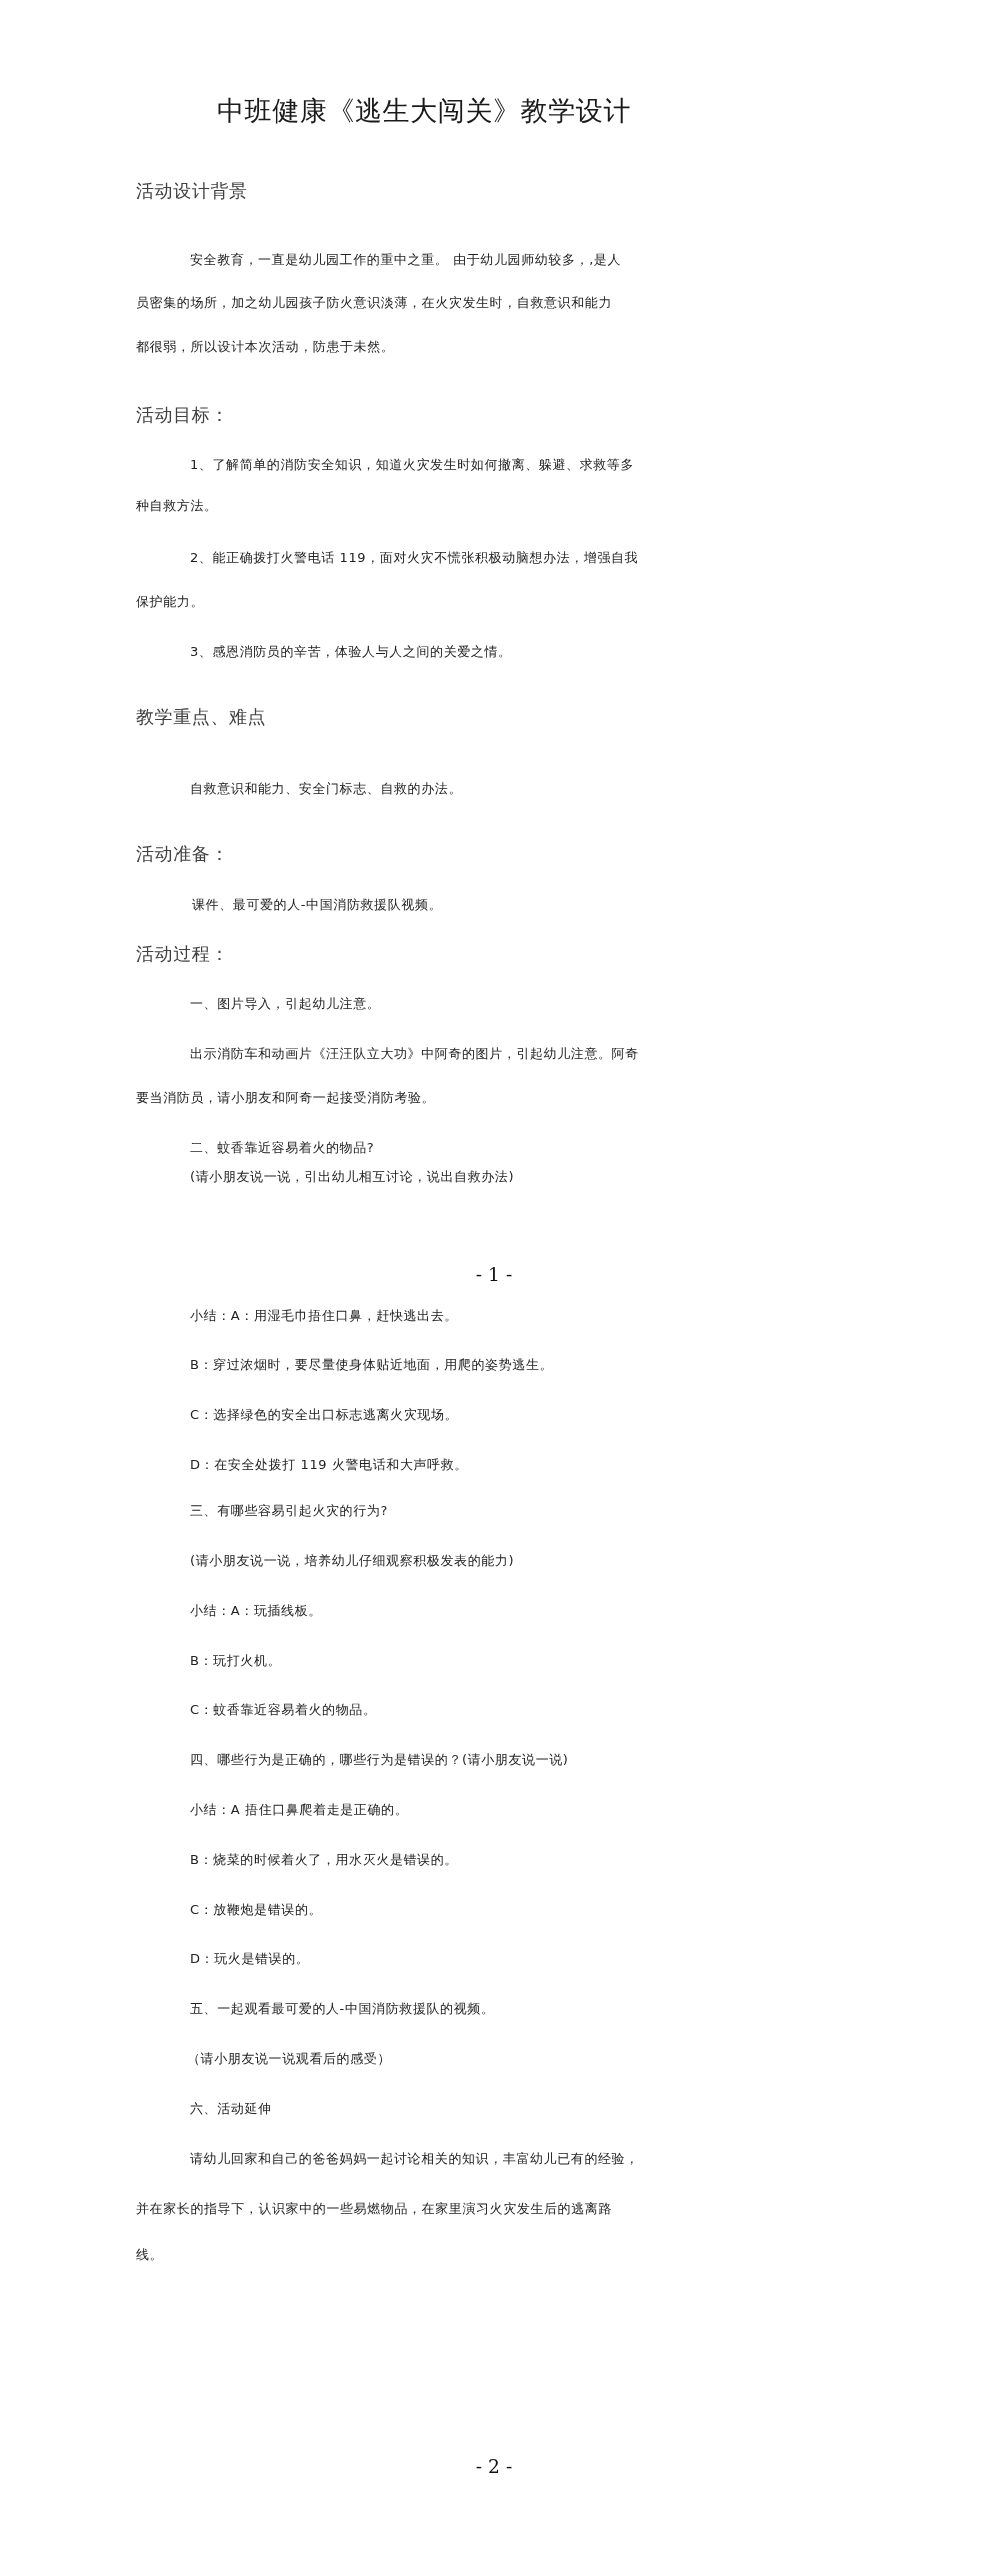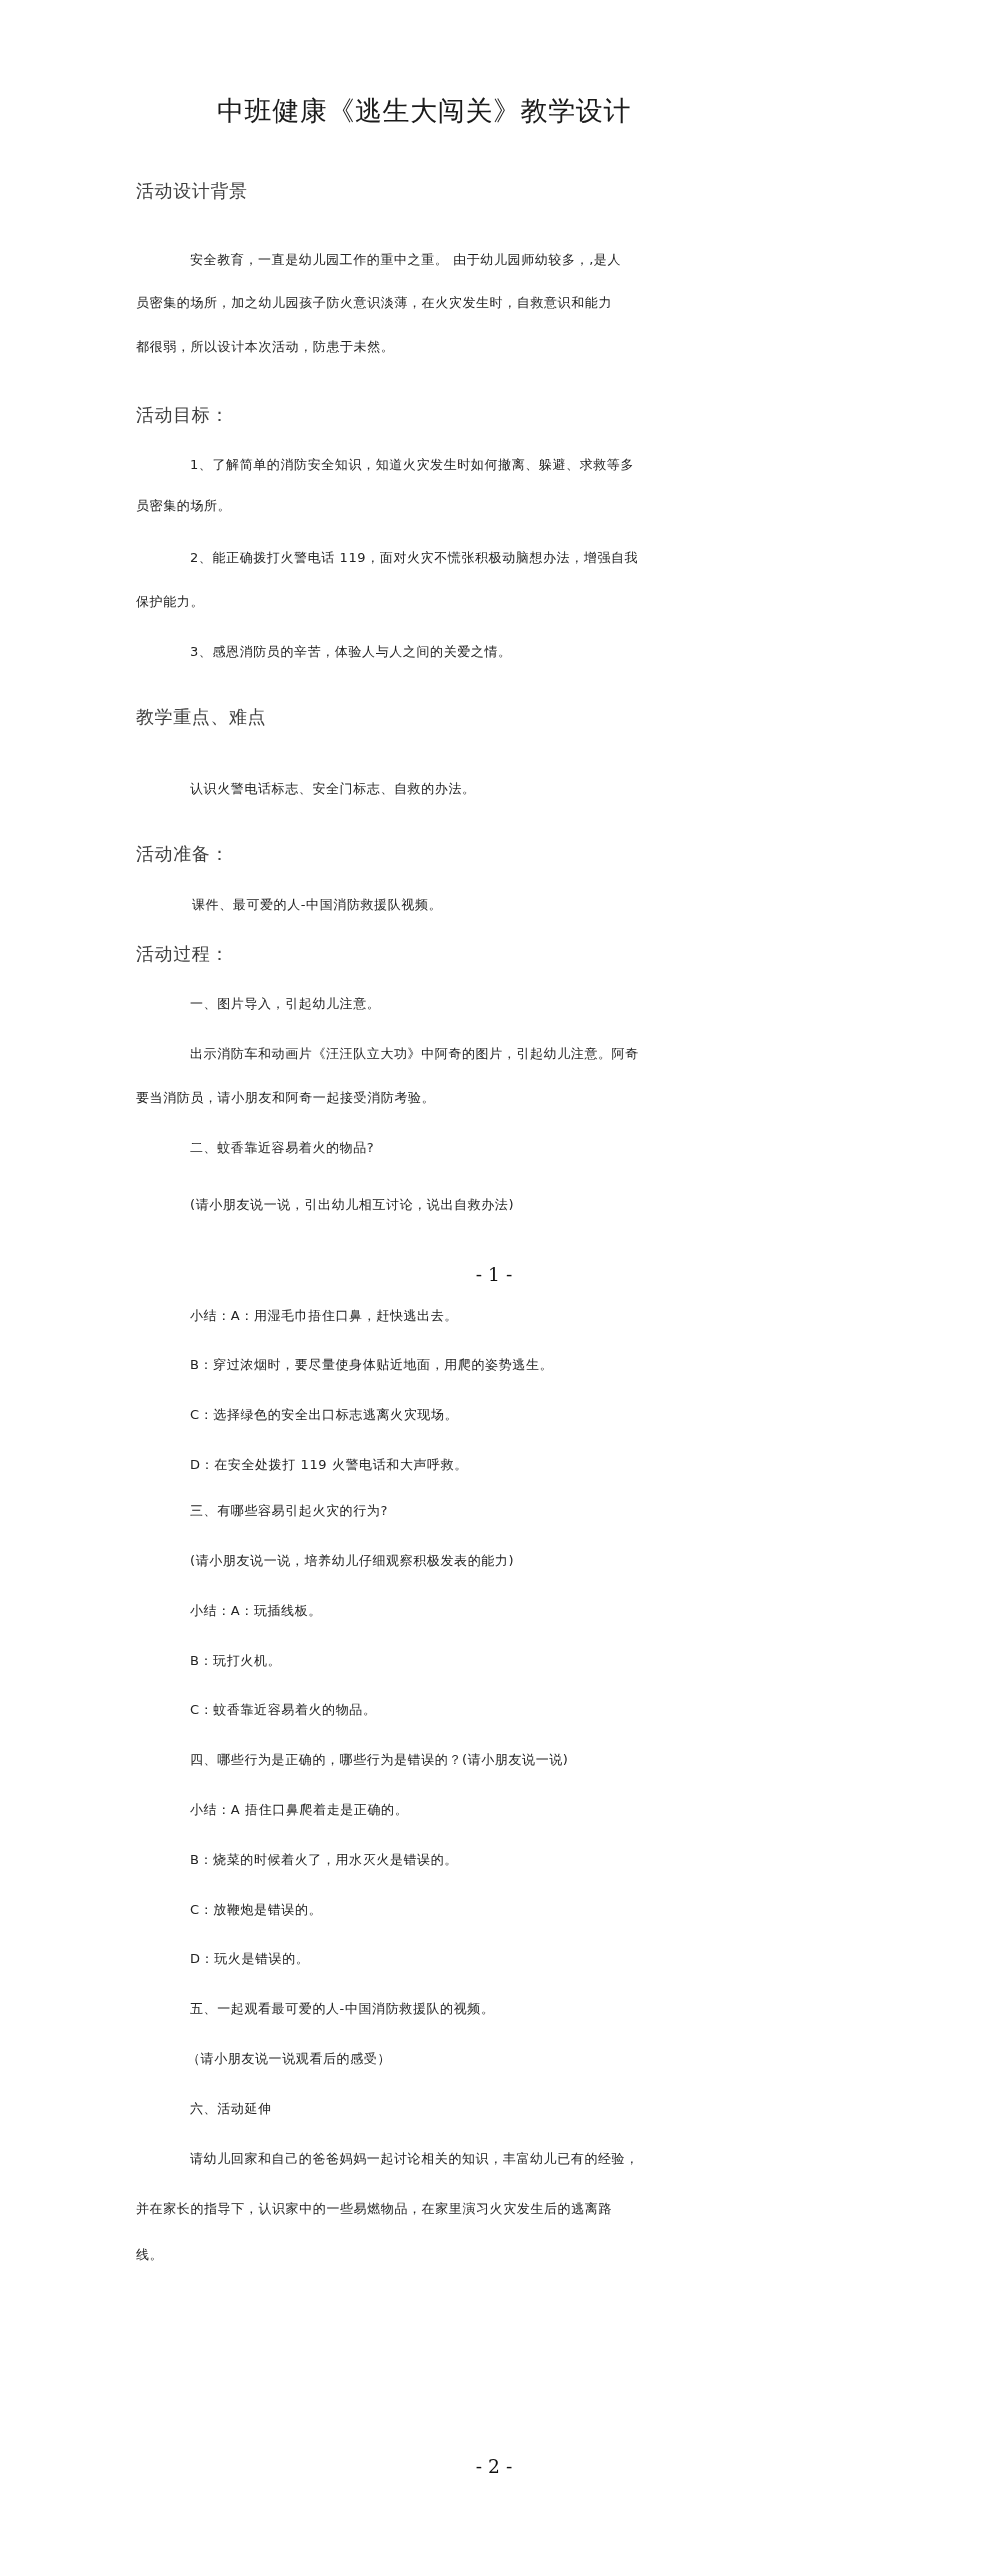--- a/index.html
+++ b/index.html
@@ -30,37 +30,37 @@
 <div>
   <div class="title">中班健康《逃生大闯关》教学设计</div>
 
   <div class="line heading" style="top:178px">活动设计背景</div>
   <div class="line indent" style="top:247px">安全教育，一直是幼儿园工作的重中之重。 由于幼儿园师幼较多，,是人</div>
   <div class="line" style="top:290px">员密集的场所，加之幼儿园孩子防火意识淡薄，在火灾发生时，自救意识和能力</div>
   <div class="line" style="top:334px">都很弱，所以设计本次活动，防患于未然。</div>
 
   <div class="line heading" style="top:402px">活动目标：</div>
   <div class="line indent" style="top:452px">1、了解简单的消防安全知识，知道火灾发生时如何撤离、躲避、求救等多</div>
-  <div class="line" style="top:493px">员密集的场所。</div>
+  <div class="line" style="top:493px">种自救方法。</div>
   <div class="line indent" style="top:545px">2、能正确拨打火警电话 119，面对火灾不慌张积极动脑想办法，增强自我</div>
   <div class="line" style="top:589px">保护能力。</div>
   <div class="line indent" style="top:639px">3、感恩消防员的辛苦，体验人与人之间的关爱之情。</div>
 
   <div class="line heading" style="top:704px">教学重点、难点</div>
-  <div class="line indent" style="top:776px">认识火警电话标志、安全门标志、自救的办法。</div>
+  <div class="line indent" style="top:776px">自救意识和能力、安全门标志、自救的办法。</div>
 
   <div class="line heading" style="top:841px">活动准备：</div>
   <div class="line" style="top:892px; left:192px">课件、最可爱的人-中国消防救援队视频。</div>
 
   <div class="line heading" style="top:941px">活动过程：</div>
   <div class="line indent" style="top:991px">一、图片导入，引起幼儿注意。</div>
   <div class="line indent" style="top:1041px">出示消防车和动画片《汪汪队立大功》中阿奇的图片，引起幼儿注意。阿奇</div>
   <div class="line" style="top:1085px">要当消防员，请小朋友和阿奇一起接受消防考验。</div>
   <div class="line indent" style="top:1135px">二、蚊香靠近容易着火的物品?</div>
-  <div class="line indent" style="top:1192px">(请小朋友说一说，引出幼儿相互讨论，说出自救办法)</div>
+  <div class="line indent" style="top:1164px">(请小朋友说一说，引出幼儿相互讨论，说出自救办法)</div>
 
   <div class="pagenum" style="top:1264px">- 1 -</div>
 
   <div class="line indent" style="top:1303px">小结：A：用湿毛巾捂住口鼻，赶快逃出去。</div>
   <div class="line indent" style="top:1352px">B：穿过浓烟时，要尽量使身体贴近地面，用爬的姿势逃生。</div>
   <div class="line indent" style="top:1402px">C：选择绿色的安全出口标志逃离火灾现场。</div>
   <div class="line indent" style="top:1452px">D：在安全处拨打 119 火警电话和大声呼救。</div>
   <div class="line indent" style="top:1498px">三、有哪些容易引起火灾的行为?</div>
   <div class="line indent" style="top:1548px">(请小朋友说一说，培养幼儿仔细观察积极发表的能力)</div>
   <div class="line indent" style="top:1598px">小结：A：玩插线板。</div>

